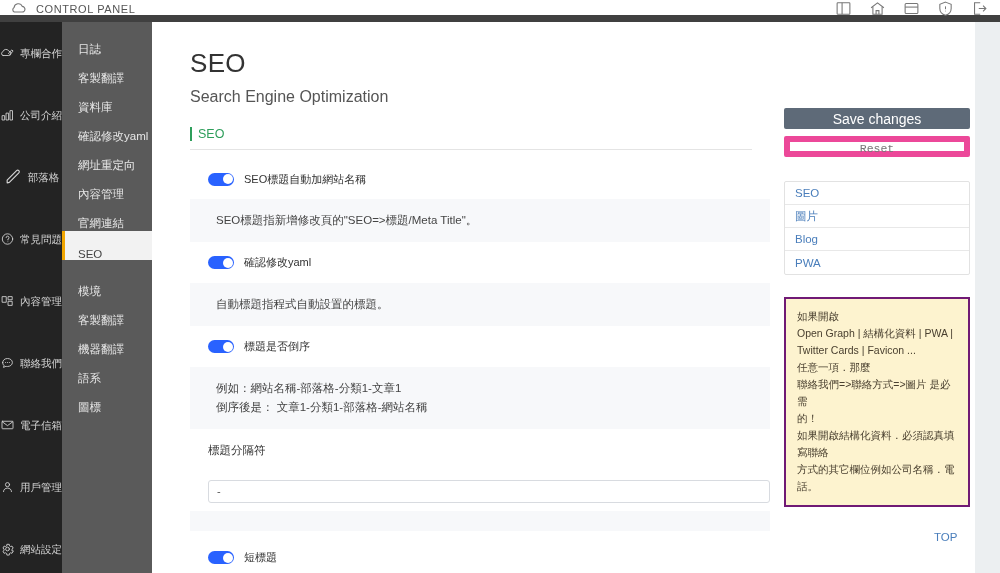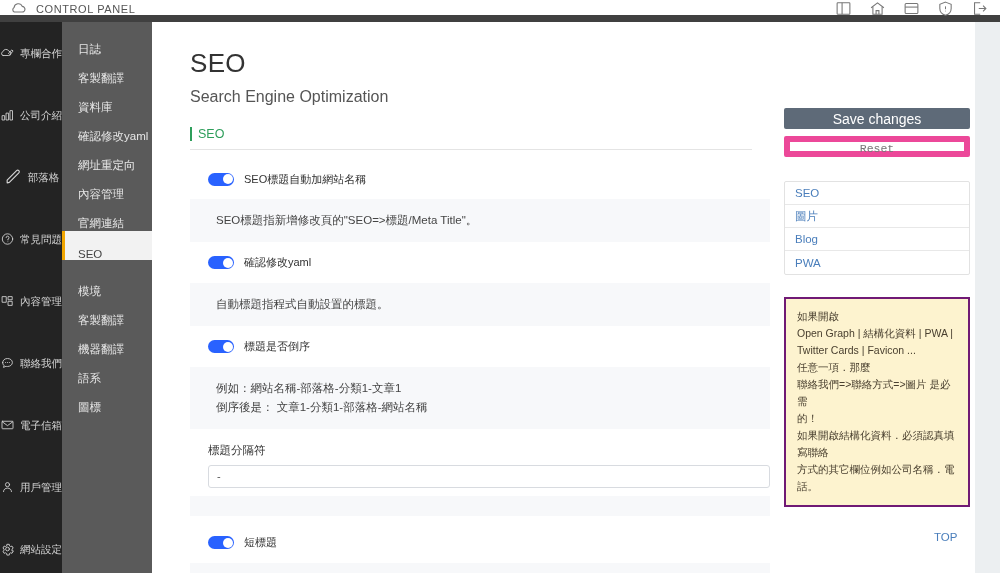--- a/index.html
+++ b/index.html
@@ -88,21 +88,21 @@
     width:10px; height:10px; border-radius:50%; background:#ffffff;
   }
   .toggle-label { font-size:11px; color:#333; }
   .desc {
     background:#f7f8fa; margin-top:9px; padding:12px 0 12px 26px;
     font-size:11.5px; color:#444; line-height:1.65;
   }
   .desc div { white-space:pre; }
 
   .field-block { padding-left:18px; margin-top:14px; }
-  .field-label { font-size:11.5px; color:#333; margin-bottom:7px; }
+  .field-label { font-size:11.5px; color:#333; margin-bottom:22px; }
   .field-input {
     width:562px; height:23px; border:1px solid #d8dbe0; border-radius:3px;
     background:#fff; font-size:11px; color:#555; padding:0 8px;
     font-family:"Liberation Sans", sans-serif;
   }
   .field-pad { background:#f7f8fa; height:20px; margin-top:8px; width:580px; margin-left:-18px; }
 
   
   .right {
     position:absolute; top:108px; left:784px; width:186px;

